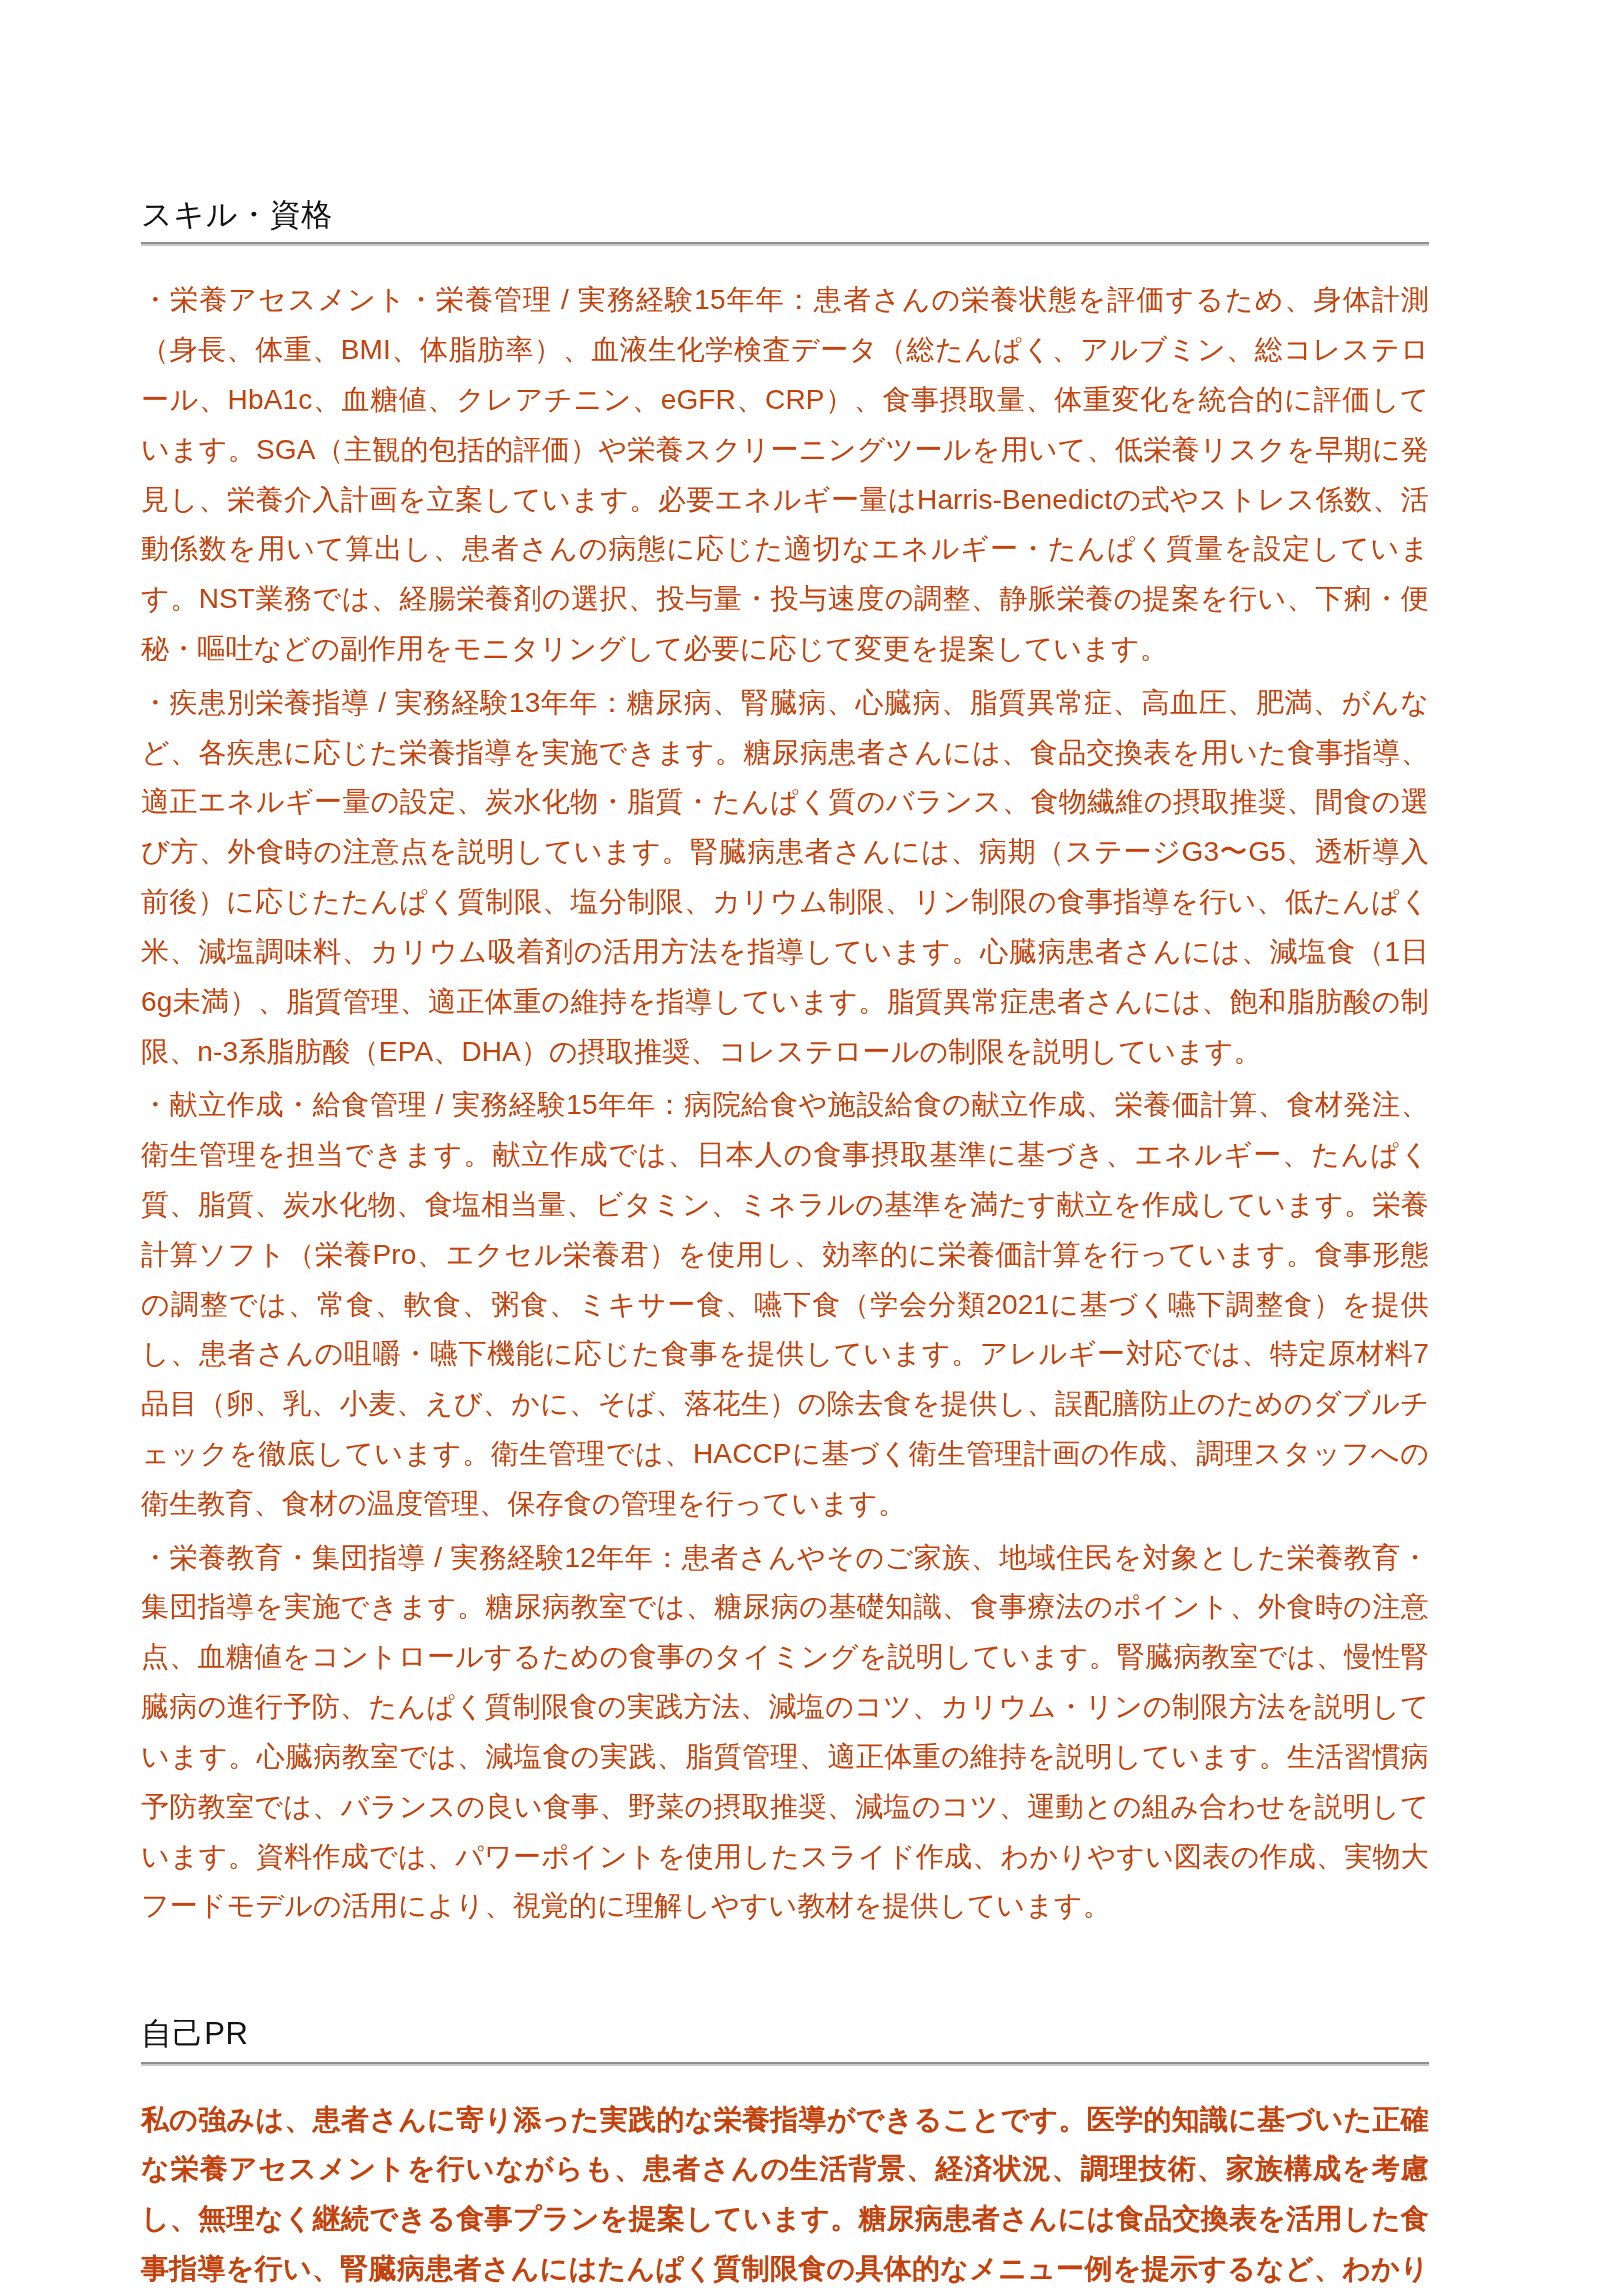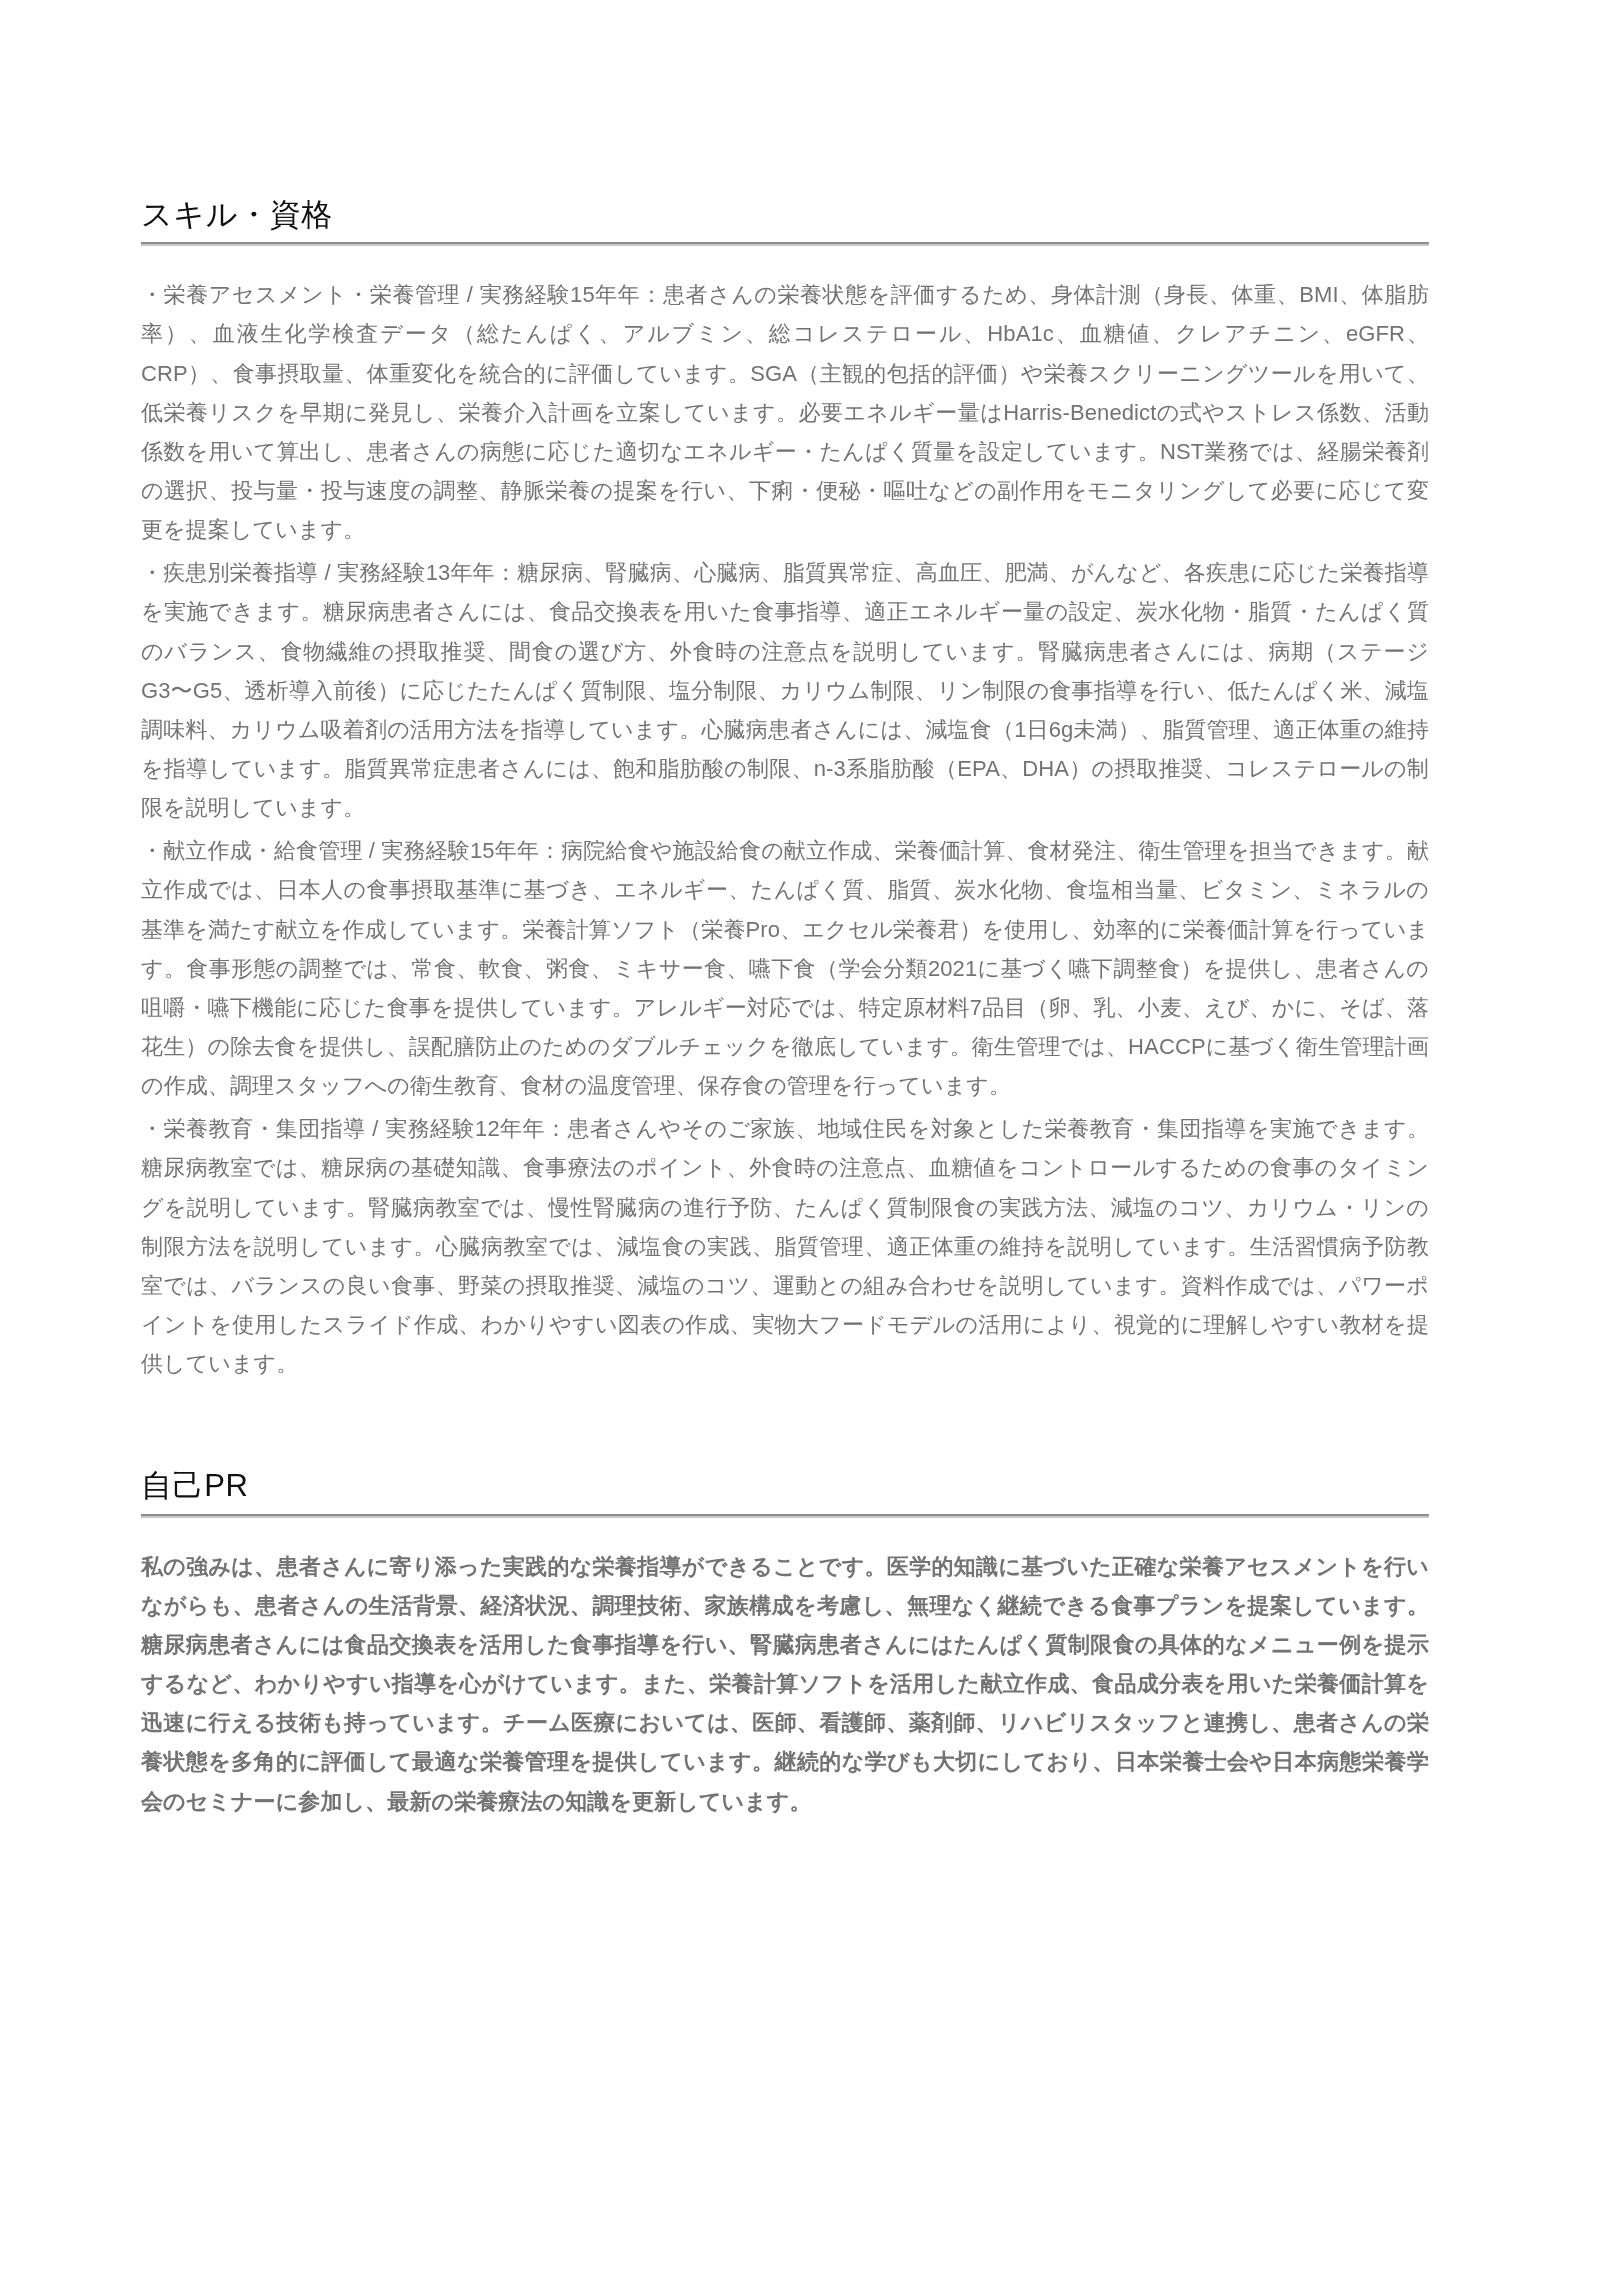--- a/index.html
+++ b/index.html
@@ -38,26 +38,26 @@
   }
 
   .section-rule {
     height: 3.9px;
     background: linear-gradient(to bottom, #8e8e8e 0%, #8e8e8e 45%, #c9c9c9 46%, #c9c9c9 100%);
     width: 100%;
     margin: 0 0 29px 0;
   }
 
   .body-block {
-    font-size: 22px;
+    font-size: 28px;
     line-height: 1.78;
     text-align: justify;
     text-justify: inter-character;
     letter-spacing: 0.005em;
-    color: #737373;
+    color: #c2410c;
   }
 
   .body-block p {
     margin: 0 0 3.9px 0;
     text-indent: 0;
   }
 
   .body-block p:last-child {
     margin-bottom: 0;
   }

